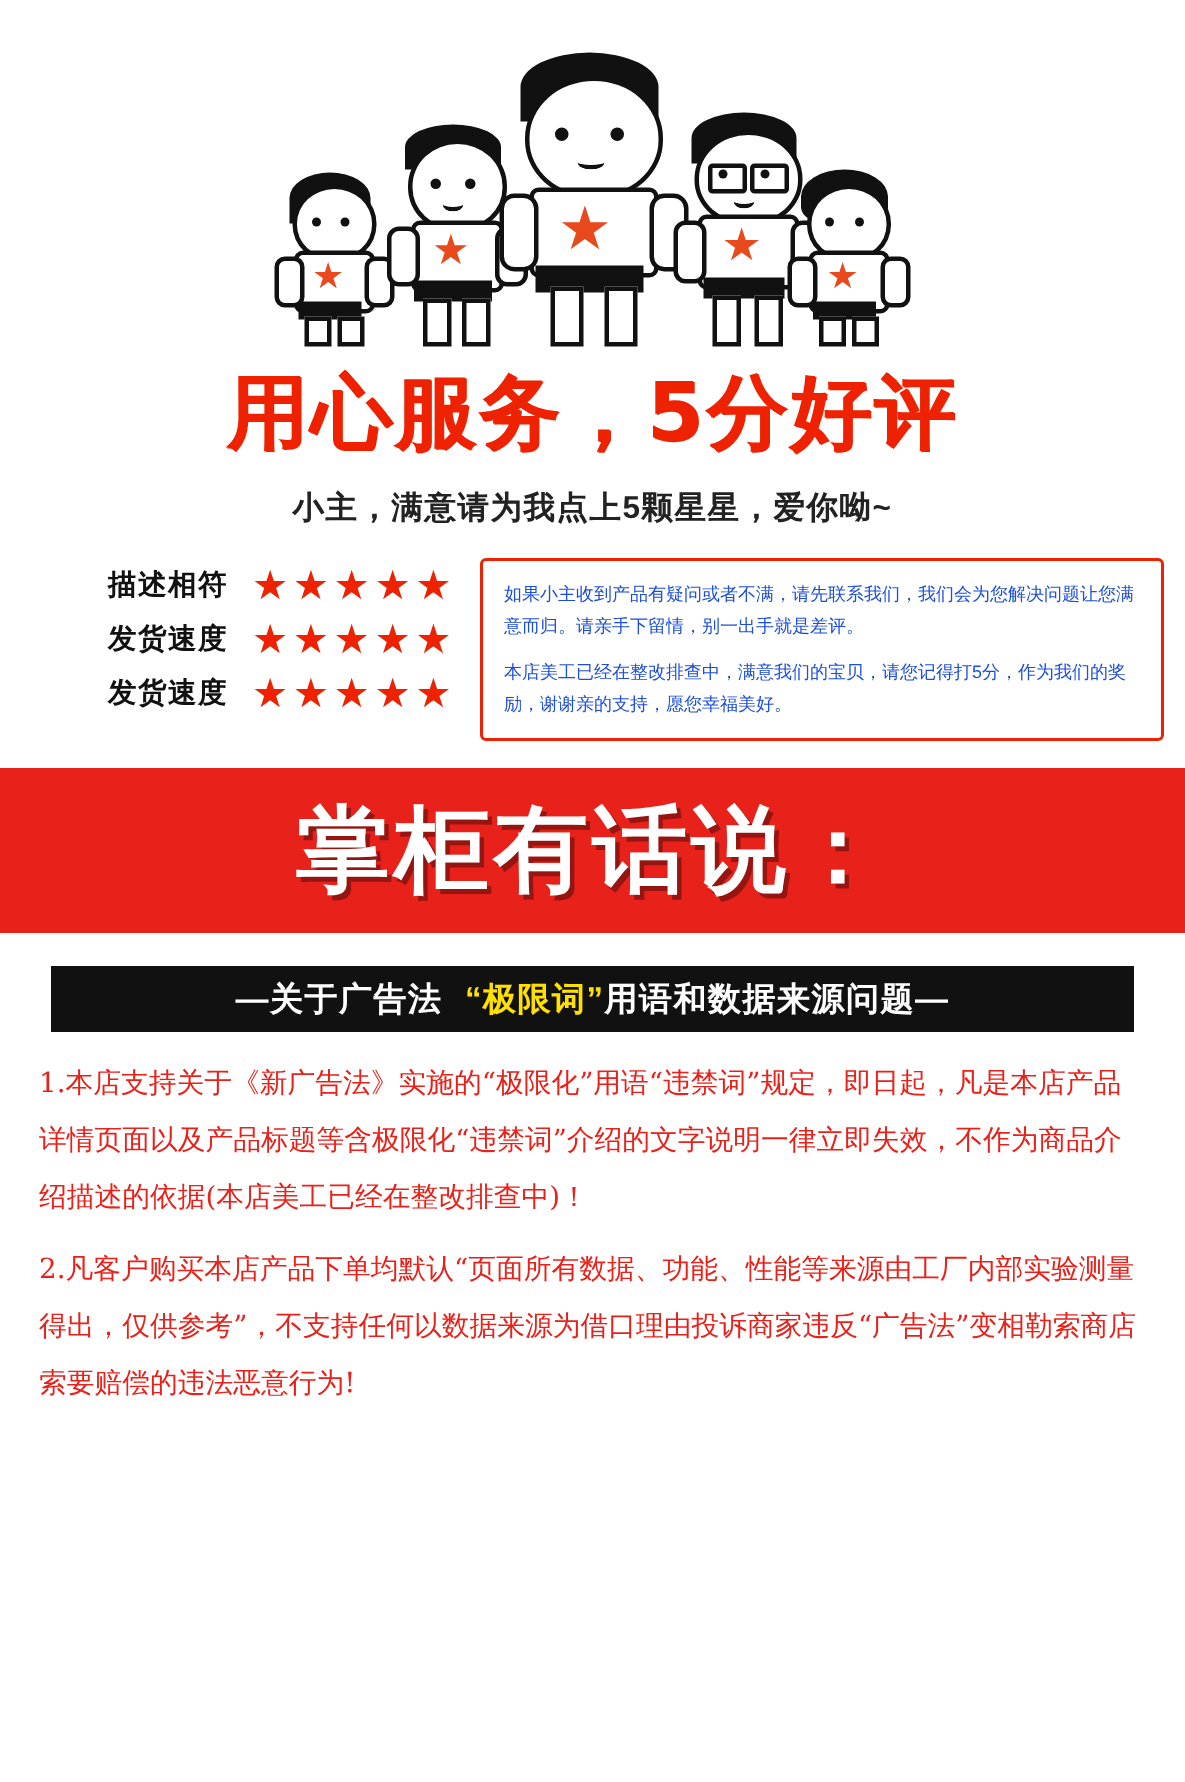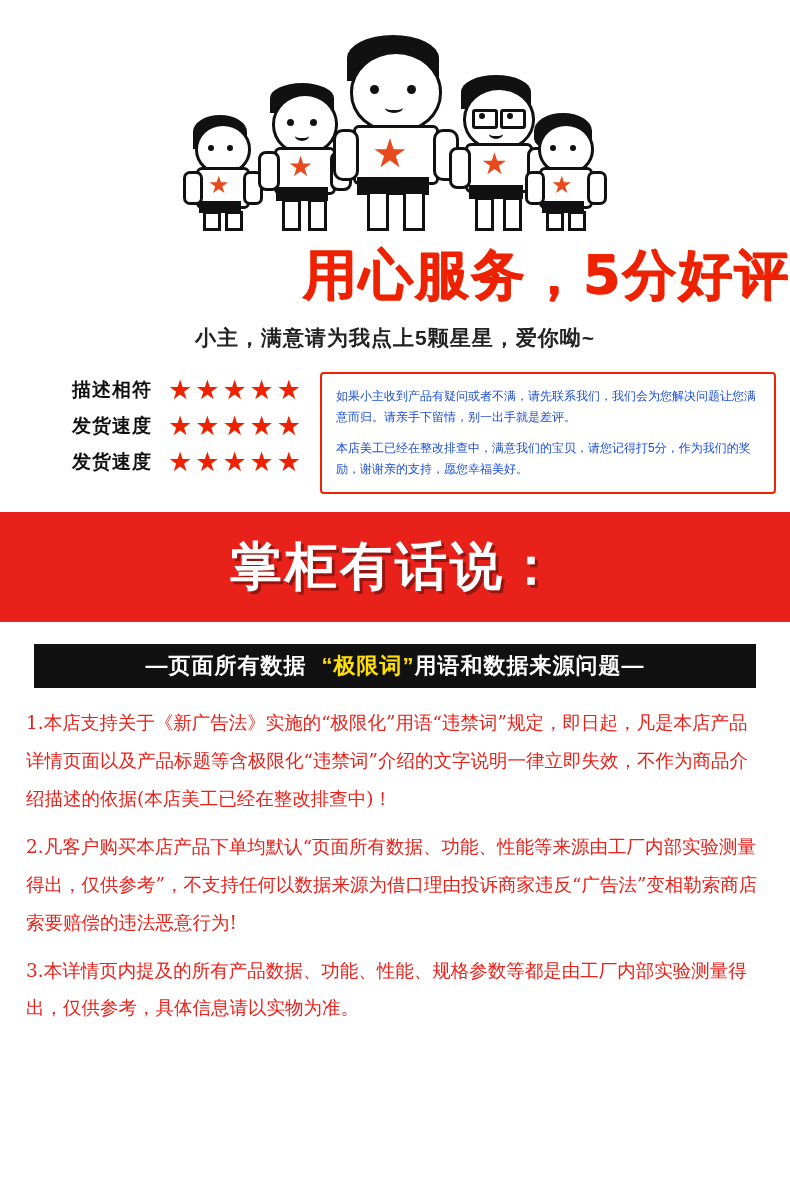--- a/index.html
+++ b/index.html
@@ -78,21 +78,21 @@
     line-height: 1;
   }
   .glasses {
     position: absolute;
     border: 3px solid #111;
     border-radius: 3px;
   }
 
   
   .headline {
-    text-align: right;
+    text-align: center;
     color: #ee2200;
     font-family: "DejaVu Sans", sans-serif;
     font-weight: bold;
     font-size: 54px;
     letter-spacing: 2px;
     margin-top: 14px;
     text-shadow: 1px 1px 0 #ee2200;
   }
   .subline {
     text-align: center;
@@ -155,21 +155,21 @@
     background: #e8211a;
     height: 110px;
     display: flex;
     align-items: center;
     justify-content: center;
   }
   .red-banner-text {
     color: #fff;
     font-family: "DejaVu Sans", sans-serif;
     font-weight: bold;
-    font-size: 52px;
+    font-size: 63px;
     letter-spacing: 3px;
     text-shadow: 3px 3px 0 rgba(0,0,0,0.35);
   }
 
   
   .black-strip {
     margin: 22px 34px 0 34px;
     background: #111;
     height: 44px;
     display: flex;
@@ -308,23 +308,22 @@
       <p class="note-p">本店美工已经在整改排查中，满意我们的宝贝，请您记得打5分，作为我们的奖励，谢谢亲的支持，愿您幸福美好。</p>
     </div>
   </div>
 
   <div class="red-banner">
     <div class="red-banner-text">掌柜有话说：</div>
   </div>
 
   <div class="black-strip">
     <div class="black-strip-text">
-      <span>—页面所有数据</span><span class="q">“极限词”</span><span>用语和数据来源问题—</span>
+      <span>—关于广告法</span><span class="q">“极限词”</span><span>用语和数据来源问题—</span>
     </div>
   </div>
 
   <div class="body-text">
     <p class="para">1.本店支持关于《新广告法》实施的“极限化”用语“违禁词”规定，即日起，凡是本店产品详情页面以及产品标题等含极限化“违禁词”介绍的文字说明一律立即失效，不作为商品介绍描述的依据(本店美工已经在整改排查中)！</p>
     <p class="para">2.凡客户购买本店产品下单均默认“页面所有数据、功能、性能等来源由工厂内部实验测量得出，仅供参考”，不支持任何以数据来源为借口理由投诉商家违反“广告法”变相勒索商店索要赔偿的违法恶意行为!</p>
-    <p class="para">3.本详情页内提及的所有产品数据、功能、性能、规格参数等都是由工厂内部实验测量得出，仅供参考，具体信息请以实物为准。</p>
   </div>
 
 </div>
 
 </body></html>

